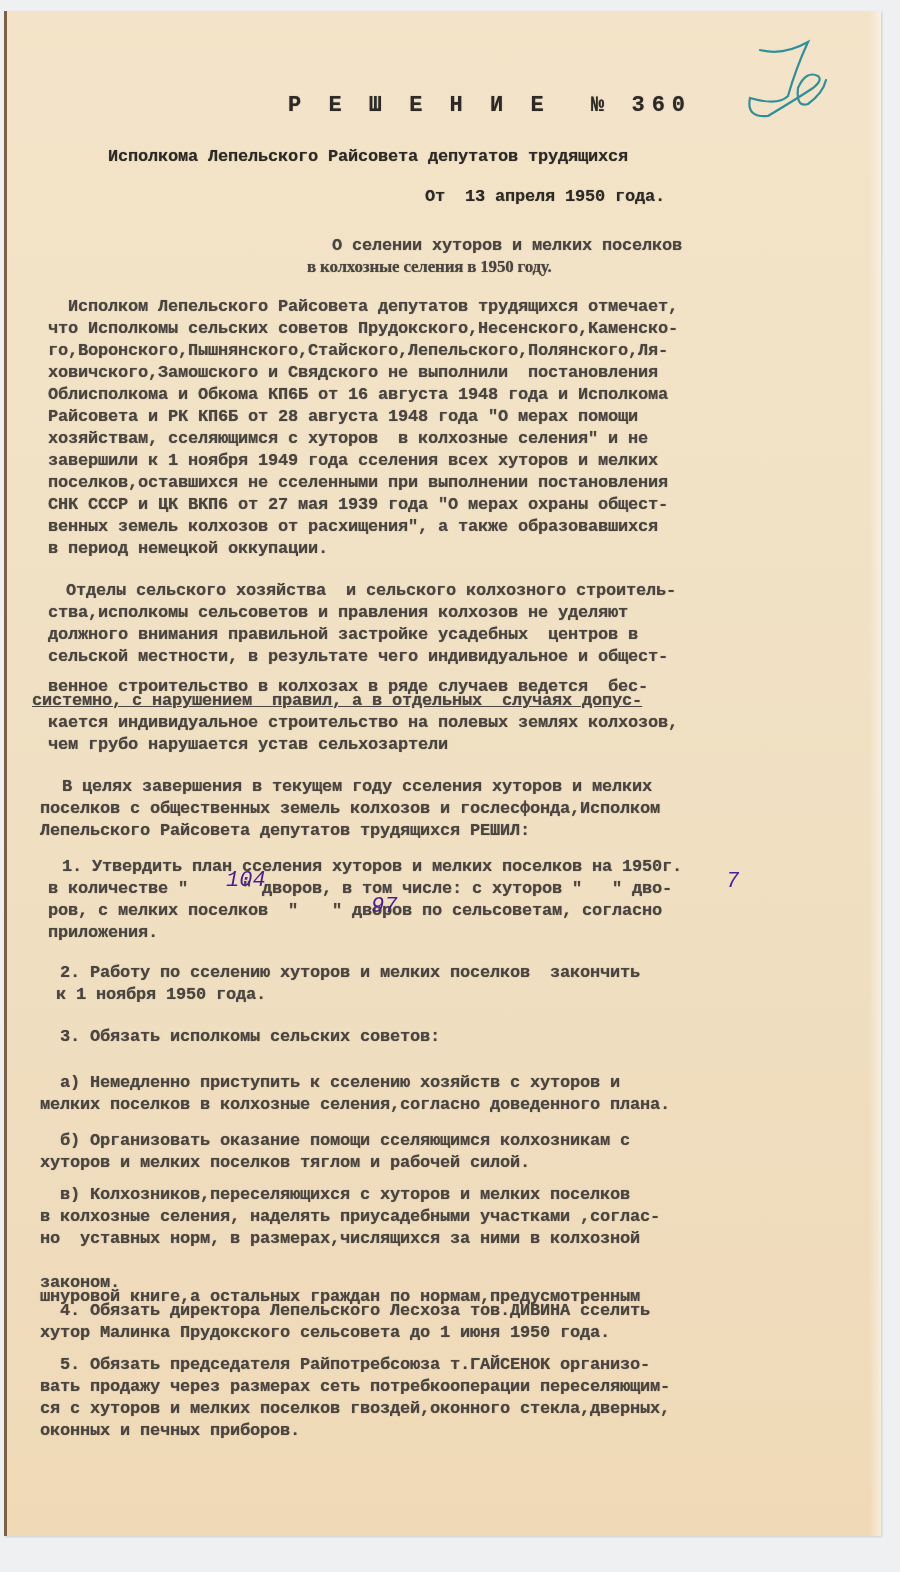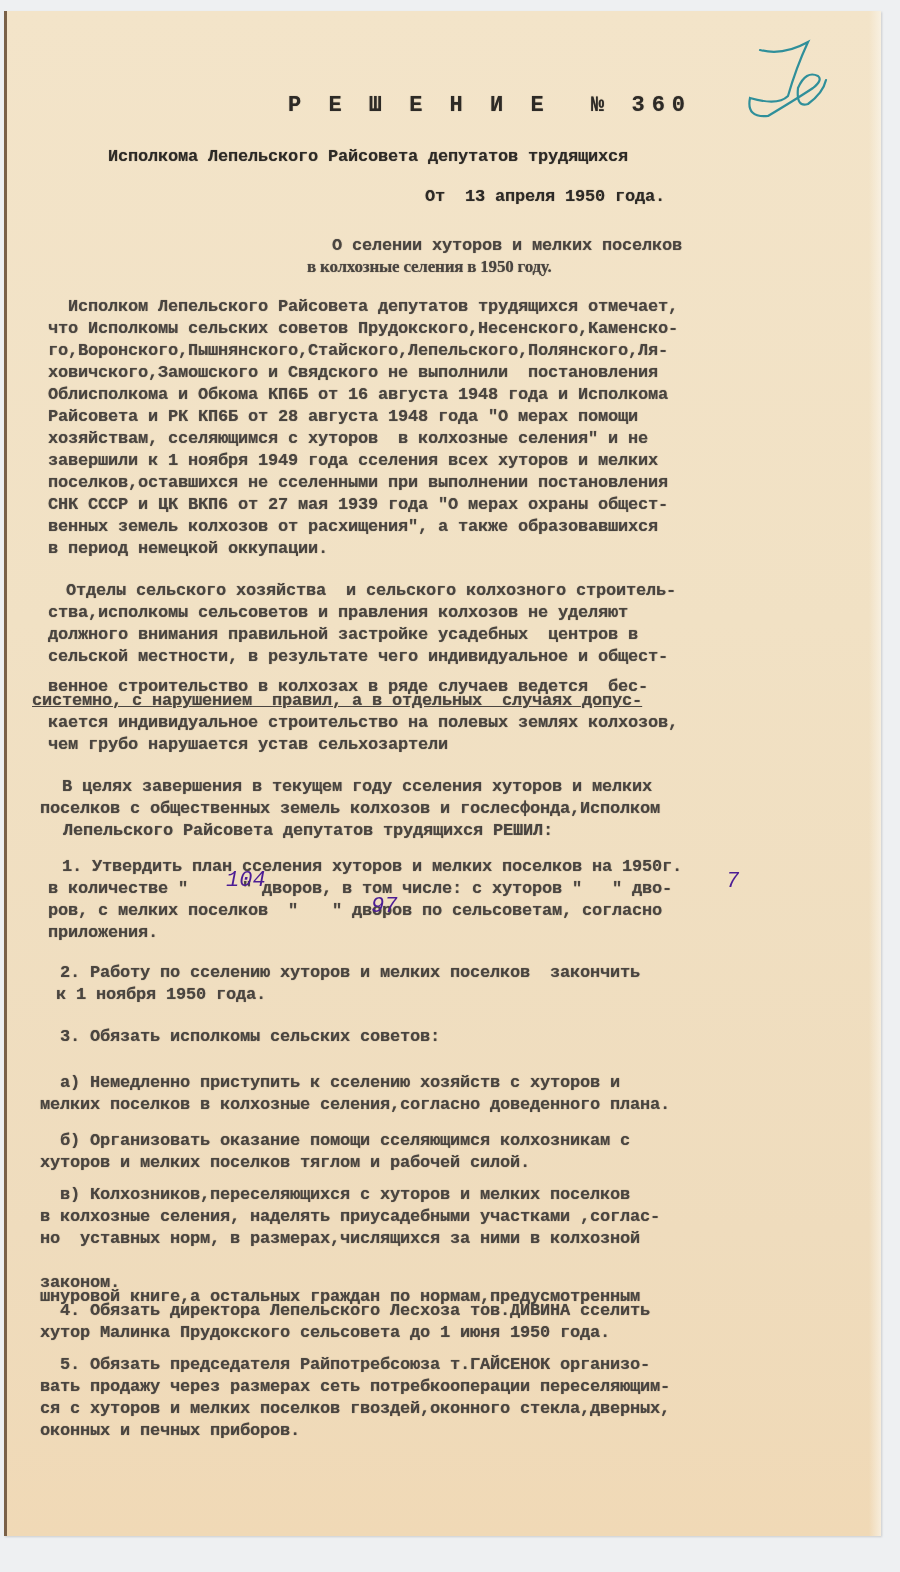--- a/index.html
+++ b/index.html
@@ -71,21 +71,21 @@
   <div class="t light" style="left:48px; top:646px;">сельской местности, в результате чего индивидуальное и общест-</div>
   <div class="t light" style="left:48px; top:676px;">венное строительство в колхозах в ряде случаев ведется  бес-</div>
   <div class="t light" style="left:32px; top:690px;text-decoration:underline;">системно, с нарушением  правил, а в отдельных  случаях допус-</div>
   <div class="t light" style="left:48px; top:712px;">кается индивидуальное строительство на полевых землях колхозов,</div>
   <div class="t light" style="left:48px; top:734px;">чем грубо нарушается устав сельхозартели</div>
 </div>
 
 <div>
   <div class="t light" style="left:62px; top:776px;">В целях завершения в текущем году сселения хуторов и мелких</div>
   <div class="t light" style="left:40px; top:798px;">поселков с общественных земель колхозов и гослесфонда,Исполком</div>
-  <div class="t light" style="left:40px; top:820px;margin-left:23px;">Лепельского Райсовета депутатов трудящихся РЕШИЛ:</div>
+  <div class="t light" style="left:40px; top:820px;">Лепельского Райсовета депутатов трудящихся РЕШИЛ:</div>
 </div>
 
 <div>
   <div class="t light" style="left:62px; top:856px;">1. Утвердить план сселения хуторов и мелких поселков на 1950г.</div>
   <div class="t light" style="left:48px; top:878px;"><span>в количестве "</span><span style="display:inline-block;width:54px;"></span><span>" дворов, в том числе: с хуторов "</span><span style="display:inline-block;width:30px;"></span><span>" дво-</span></div>
   <div class="hand-blue" style="left:226px; top:868px;">104</div>
   <div class="hand-blue" style="left:726px; top:869px;">7</div>
   <div class="t light" style="left:48px; top:900px;"><span>ров, с мелких поселков  "</span><span style="display:inline-block;width:34px;"></span><span>" дворов по сельсоветам, согласно</span></div>
   <div class="hand-blue" style="left:371px; top:894px;">97</div>
   <div class="t light" style="left:48px; top:922px;">приложения.</div>

